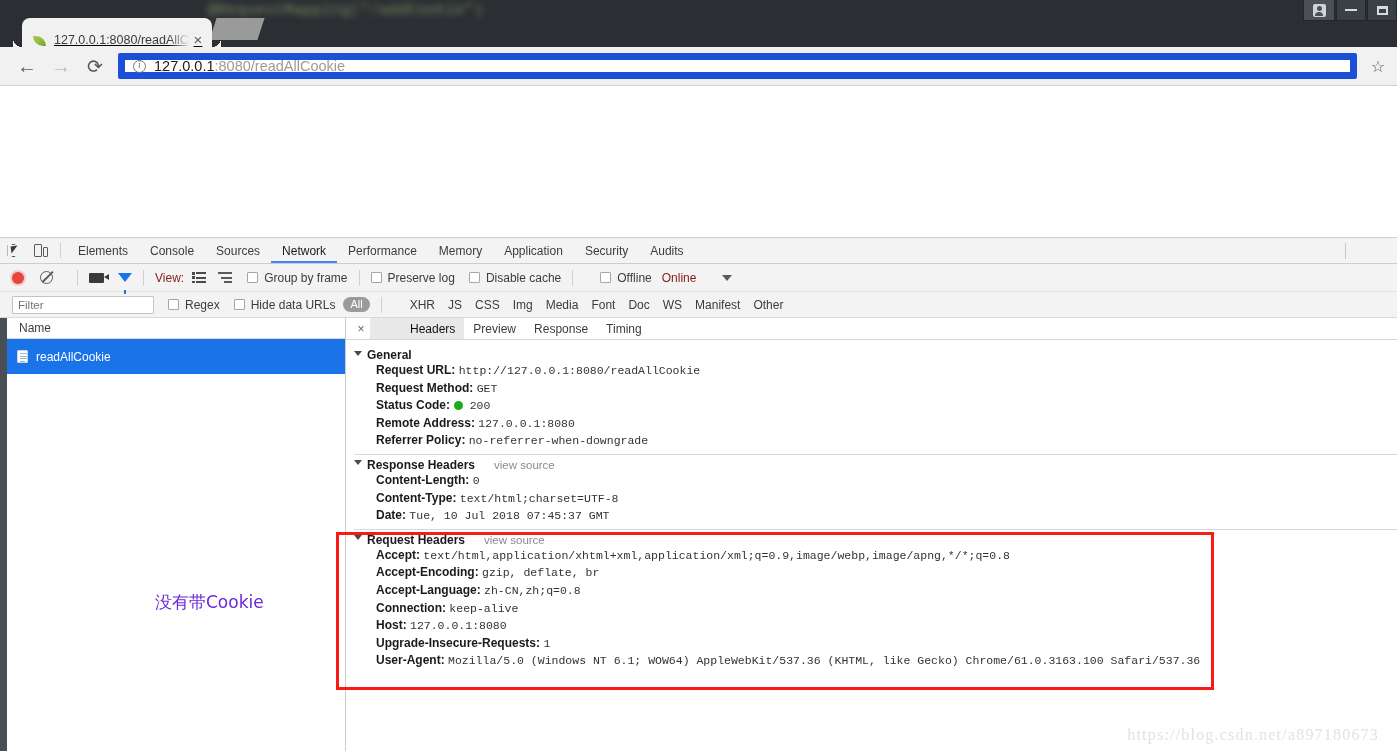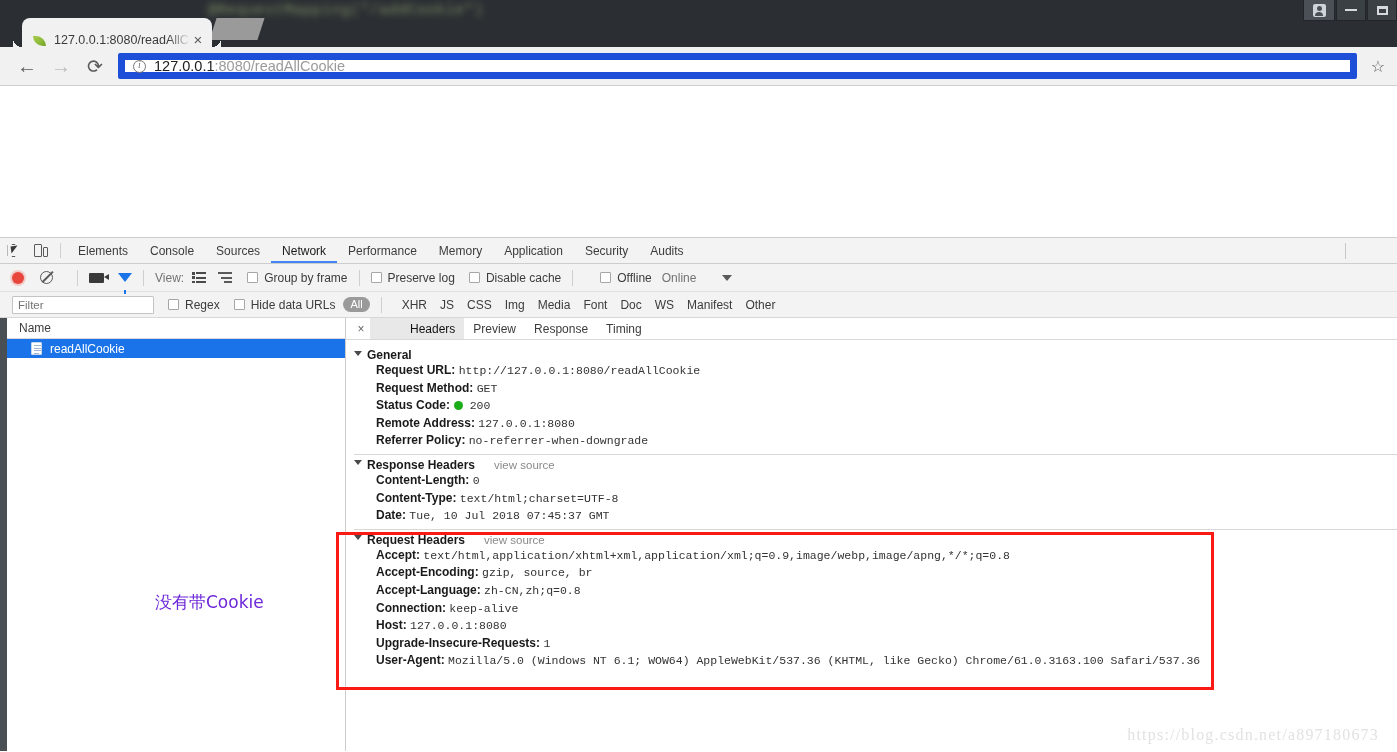--- a/index.html
+++ b/index.html
@@ -44,21 +44,21 @@
     border-radius: 4px 4px 0 0; background: #4a5055;
   }
   .glyph-min { width: 12px; height: 2px; background: #d6dade; }
   .glyph-max { width: 11px; height: 9px; border: 2px solid #d6dade; border-top-width: 3px; }
 
   
   .tab {
     position: absolute; left: 22px; top: 18px; width: 190px; height: 29px;
     background: #f1f1f1;
     border-radius: 8px 8px 0 0;
-    display: flex; align-items: center; padding: 15px 6px 0 10px;
+    display: flex; align-items: center; padding: 15px 6px 0 10px; text-decoration: underline;
   }
   .tab:before, .tab:after {
     content: ""; position: absolute; bottom: 0; width: 9px; height: 9px;
     background: radial-gradient(circle at 0 0, transparent 9px, #f1f1f1 9px);
   }
   .tab:before { left: -9px; transform: scaleX(-1); }
   .tab:after { right: -9px; }
   .favicon {
     width: 15px; height: 15px; flex: 0 0 15px; margin-right: 7px; position: relative;
   }
@@ -194,21 +194,21 @@
     border-top: 3.5px solid transparent; border-bottom: 3.5px solid transparent;
     border-right: 5px solid #3a3a3a;
   }
   .funnel {
     width: 0; height: 0; border-left: 7px solid transparent; border-right: 7px solid transparent;
     border-top: 9px solid #1a73e8; position: relative; flex: 0 0 14px;
   }
   .funnel:after {
     content: ""; position: absolute; left: -1px; top: 8px; width: 2px; height: 4px; background: #1a73e8;
   }
-  .nb-label { font-size: 12px; color: #737373; margin-right: 8px; }
+  .nb-label { font-size: 12px; color: #7f1d1d; margin-right: 8px; }
   .view-list { width: 14px; height: 11px; position: relative; flex: 0 0 14px; margin-right: 12px; }
   .view-list i {
     position: absolute; left: 4px; height: 2px; width: 10px; background: #4a4a4a; display: block;
   }
   .view-list i:nth-child(1) { top: 0; } .view-list i:nth-child(2) { top: 4.5px; }
   .view-list i:nth-child(3) { top: 9px; }
   .view-list b {
     position: absolute; left: 0; width: 2.5px; height: 2.5px; background: #4a4a4a;
   }
   .view-list b:nth-child(4) { top: 0; } .view-list b:nth-child(5) { top: 4.2px; }
@@ -249,21 +249,21 @@
   .dt-main { display: flex; height: 433px; }
   .edge-strip { width: 7px; background: #4a4f54; flex: 0 0 7px; }
   .req-list {
     width: 339px; flex: 0 0 339px; border-right: 1px solid #cdcdcd; background: #fff;
   }
   .req-head {
     height: 21px; font-size: 12px; color: #3c3c3c; display: flex; align-items: center;
     padding-left: 12px; border-bottom: 1px solid #d8d8d8; background: #fff;
   }
   .req-row {
-    height: 19px; display: flex; align-items: center; padding-left: 24px;
+    height: 35px; display: flex; align-items: center; padding-left: 10px;
     background: #1a73e8; color: #fff; font-size: 12px;
   }
   .doc-ico {
     width: 11px; height: 13px; background: #fff; border: 1px solid #c8d6ea;
     flex: 0 0 11px; margin-right: 8px; position: relative; border-radius: 1px;
   }
   .doc-ico i {
     position: absolute; left: 1.5px; height: 1px; width: 7px; background: #9db4d2; display: block;
   }
   .doc-ico i:nth-child(1) { top: 2px; } .doc-ico i:nth-child(2) { top: 4.5px; }
@@ -441,21 +441,21 @@
       <span class="cb-item" style="margin-left:14px">
         <span class="cb"></span>
         <span>Regex</span>
       </span>
       <span class="cb-item">
         <span class="cb"></span>
         <span>Hide data URLs</span>
       </span>
       <span class="pill-all">All</span>
       <span class="vsep"></span>
-      <span class="type-item" style="margin-left:9px">XHR</span>
+      <span class="type-item" style="margin-left:17px">XHR</span>
       <span class="type-item">JS</span>
       <span class="type-item">CSS</span>
       <span class="type-item">Img</span>
       <span class="type-item">Media</span>
       <span class="type-item">Font</span>
       <span class="type-item">Doc</span>
       <span class="type-item">WS</span>
       <span class="type-item">Manifest</span>
       <span class="type-item">Other</span>
     </div>
@@ -541,21 +541,21 @@
             <span class="tri"></span>
             <span>Request Headers</span>
             <span class="view-source">view source</span>
           </div>
           <div class="kv">
             <span class="k">Accept:</span>
             <span class="v">text/html,application/xhtml+xml,application/xml;q=0.9,image/webp,image/apng,*/*;q=0.8</span>
           </div>
           <div class="kv">
             <span class="k">Accept-Encoding:</span>
-            <span class="v">gzip, source, br</span>
+            <span class="v">gzip, deflate, br</span>
           </div>
           <div class="kv">
             <span class="k">Accept-Language:</span>
             <span class="v">zh-CN,zh;q=0.8</span>
           </div>
           <div class="kv">
             <span class="k">Connection:</span>
             <span class="v">keep-alive</span>
           </div>
           <div class="kv">

